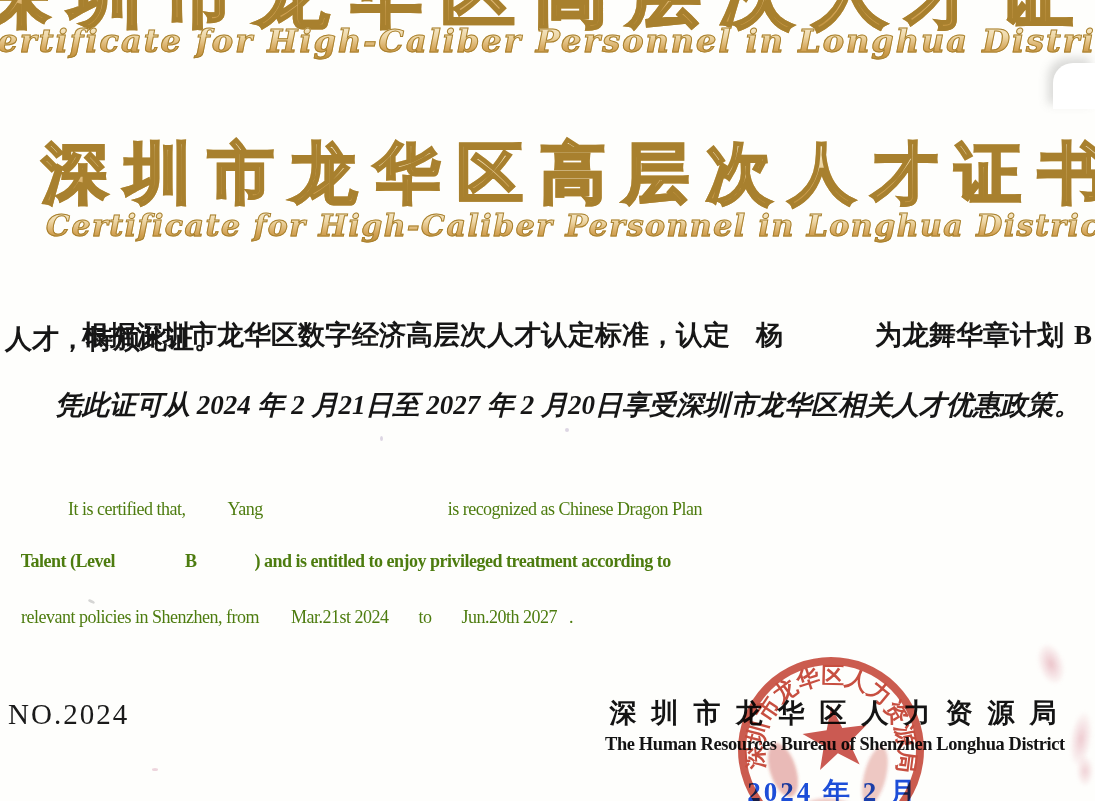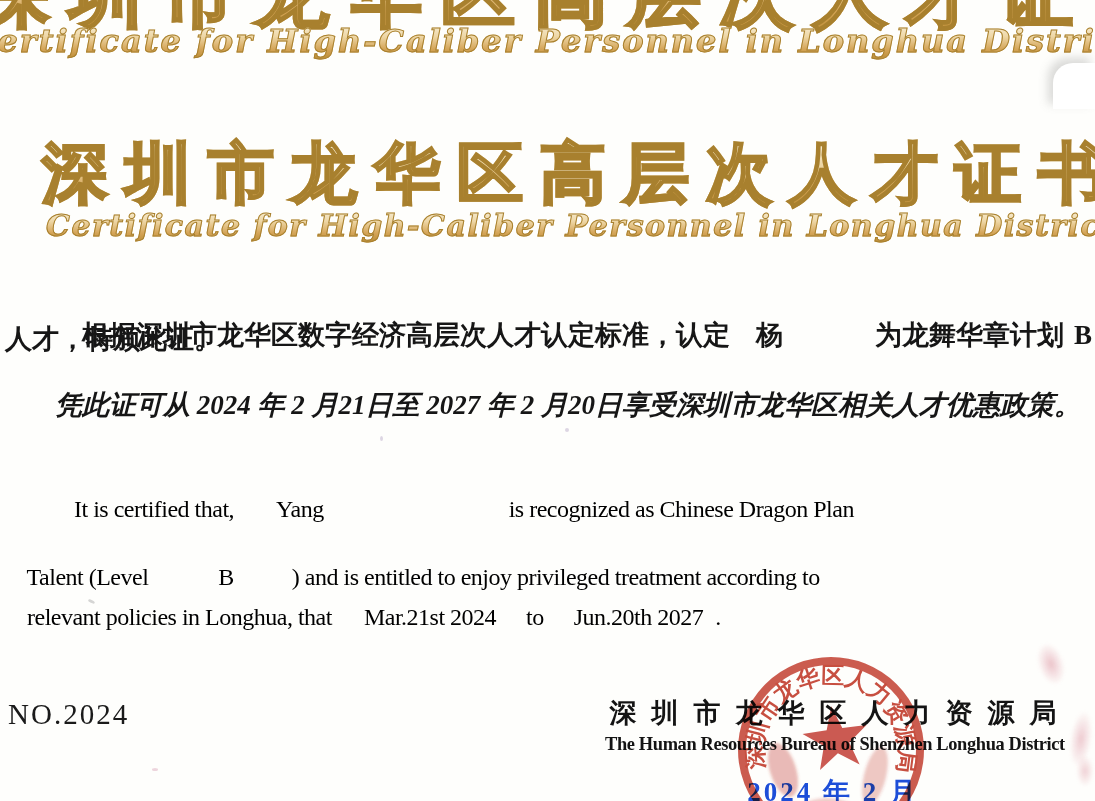--- a/index.html
+++ b/index.html
@@ -32,21 +32,21 @@
   .script-top   { left:-30px; top:22px;  font-size:32px; letter-spacing:2px; }
   .script-main  { left:46px;  top:208px; font-size:30px; letter-spacing:1.5px; }
 
   
   .zh-line {
     position:absolute; white-space:pre; font-weight:700;
     font-size:27px; line-height:34px; color:#161616;
   }
   .en-line {
     position:absolute; white-space:pre; font-weight:400;
-    font-size:24px; line-height:34px; color:#000000;
+    font-size:18px; line-height:34px; color:#4d7c0f;
     letter-spacing:-0.5px;
   }
   .sp { display:inline-block; height:1px; }
 
   
   .cert-no { position:absolute; left:8px; top:698px; font-size:29px; letter-spacing:2px; color:#1a1a1a; }
   .issuer-block { position:absolute; left:598px; top:695px; width:470px; text-align:center; }
   .issuer-zh { white-space:pre; font-weight:700; font-size:27px; letter-spacing:15px; margin-right:-15px; color:#141414; }
   .issuer-en { display:block; margin-top:2px; font-weight:700; font-size:19px; letter-spacing:-0.4px; color:#141414;
                transform:scaleX(0.97); transform-origin:50% 50%; white-space:pre; }
@@ -93,25 +93,25 @@
   <div class="zh-line" style="left:55px; top:284px;">
     <span>根据深圳市龙华区数字经济高层次人才认定标准，认定</span><span class="sp" style="width:26px;"></span><span>杨</span><span class="sp" style="width:92px;"></span><span>为龙舞华章计划</span><span class="sp" style="width:10px;"></span><span>B 类</span>
   </div>
   <div class="zh-line" style="left:5px; top:322px;">人才，特颁此证。</div>
 
   <div class="zh-line" style="left:55px; top:388px;font-style:italic;">凭此证可从 2024 年 2 月21日至 2027 年 2 月20日享受深圳市龙华区相关人才优惠政策。</div>
 
   <div class="en-line" style="left:52px; top:458px;">
     <span>It is certified that,</span><span class="sp" style="width:42px;"></span><span>Yang</span><span class="sp" style="width:185px;"></span><span>is recognized as Chinese Dragon Plan</span>
   </div>
-  <div class="en-line" style="left:5px; top:526px;">
+  <div class="en-line" style="left:5px; top:510px;font-weight:bold;">
     <span>Talent (Level</span><span class="sp" style="width:70px;"></span><span>B</span><span class="sp" style="width:58px;"></span><span>) and is entitled to enjoy privileged treatment according to</span>
   </div>
   <div class="en-line" style="left:5px; top:566px;">
-    <span>relevant policies in Longhua, that</span><span class="sp" style="width:32px;"></span><span>Mar.21st 2024</span><span class="sp" style="width:30px;"></span><span>to</span><span class="sp" style="width:30px;"></span><span>Jun.20th 2027</span><span class="sp" style="width:12px;"></span><span>.</span>
+    <span>relevant policies in Shenzhen, from</span><span class="sp" style="width:32px;"></span><span>Mar.21st 2024</span><span class="sp" style="width:30px;"></span><span>to</span><span class="sp" style="width:30px;"></span><span>Jun.20th 2027</span><span class="sp" style="width:12px;"></span><span>.</span>
   </div>
 
   <div class="cert-no">NO.2024</div>
 
   <div class="issuer-block">
     <span class="issuer-zh">深圳市龙华区人力资源局</span>
     <span class="issuer-en">The Human Resources Bureau of Shenzhen Longhua District</span>
     <span class="date-zh">2024 年 2 月</span>
     
   </div>

